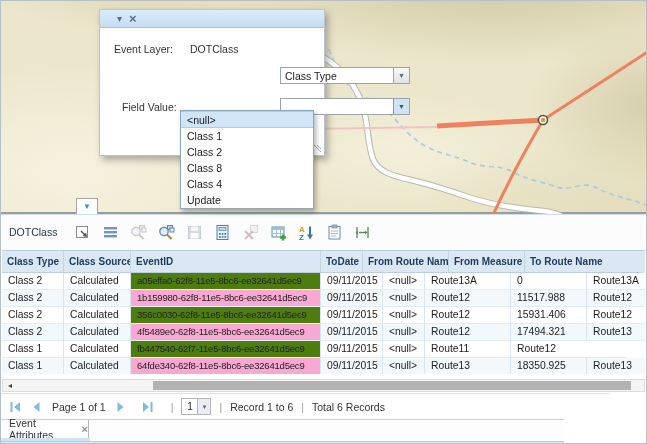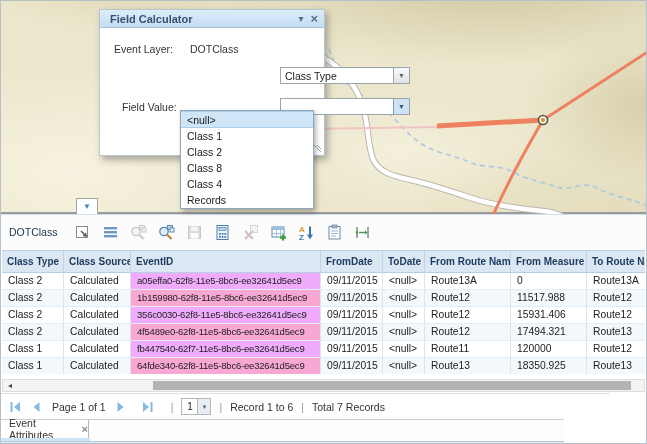--- a/index.html
+++ b/index.html
@@ -56,21 +56,21 @@
   
   .grid{position:absolute;left:1px;top:35px;width:643px;height:124px;overflow:hidden;border-top:1px solid #b9cede;}
   .tr{display:flex;width:701px;}
   .thead .tr{background:#dbe7f2;}
   .th{height:22px;line-height:22px;font-size:10px;font-weight:bold;color:#1d3a5f;
      border-right:1px solid #c3d4e4;border-bottom:1px solid #b9cede;padding-left:5px;
      white-space:nowrap;overflow:hidden;}
   .td{height:17px;line-height:16px;font-size:10.3px;color:#222;border-right:1px solid #dbe5ee;
      border-bottom:1px solid #e3edf5;padding-left:6px;white-space:nowrap;overflow:hidden;}
   .tr.alt .td{background:#f3f8fc;}
-  .td.c2{background:#f0abfc;font-size:9.5px;letter-spacing:-.2px;}
+  .td.c2{background:#4d7c0f;font-size:9.5px;letter-spacing:-.2px;}
   .tr.alt .td.c2{background:#f9a8d4;}
   .c0{width:62px;}.c1{width:67px;}.c2{width:190px;}.c3{width:62px;}
   .c4{width:42px;}.c5{width:86px;}.c6{width:76px;}.c7{width:116px;border-right:none;}
   
   .hscroll{position:absolute;left:1px;top:164px;width:643px;height:13px;background:#f4f4f4;
      border:1px solid #dcdcdc;}
   .hscroll .arr{position:absolute;left:5px;top:1px;font-size:8px;color:#444;}
   .hscroll .thumb{position:absolute;left:150px;top:1px;width:478px;height:9px;background:#b3b3b3;}
   
   .pager{position:absolute;left:0;top:178px;width:609px;height:26px;background:#fff;border-top:1px solid #e0e0e0;
@@ -116,21 +116,20 @@
       <circle cx="542" cy="119" r="4.5" fill="#ffffff" stroke="#55503f" stroke-width="1.6"></circle>
       <circle cx="542" cy="119" r="2.2" fill="#d89a3c"></circle>
     </svg>
     <div class="collapse-tab">
       <span>▼</span>
     </div>
   </div>
 
   <div class="dialog">
     <div class="titlebar">
-      <span class="title">Field Calculator</span>
       <span class="tbtn">▾</span>
       <span class="tbtn x">×</span>
     </div>
     <div class="dlg-row" style="top:33px;">
       <span class="dlg-label">Event Layer:</span>
       <span class="dlg-value">DOTClass</span>
     </div>
     <div class="combo" style="top:57px;">
       <span class="cval">Class Type</span>
       <span class="cbtn">▼</span>
@@ -144,21 +143,21 @@
     </div>
     <div class="grip"></div>
   </div>
 
   <div class="ddlist" id="ddlist">
       <div class="dditem sel">&lt;null&gt;</div>
       <div class="dditem">Class 1</div>
       <div class="dditem">Class 2</div>
       <div class="dditem">Class 8</div>
       <div class="dditem">Class 4</div>
-      <div class="dditem">Records</div>
+      <div class="dditem">Update</div>
     </div>
 
   <div class="panel">
     <div class="toolbar">
       <span class="layer-name">DOTClass</span>
       <span class="tool">
         <svg width="17" height="17">
             <rect x="2.5" y="2.5" width="11" height="11" fill="#fff" stroke="#8a8a8a"></rect>
             <path d="M7,7 L12,12" stroke="#555" stroke-width="1.4"></path>
             <path d="M13,13 L8.6,12 L12,8.6 z" fill="#555"></path>
@@ -247,21 +246,20 @@
           </svg>
       </span>
     </div>
 
     <div class="grid">
       <div class="thead">
         <div class="tr" id="headerRow">
             <div class="th c0">Class Type</div>
             <div class="th c1">Class Source</div>
             <div class="th c2">EventID</div>
-            <div class="th c3">FromDate</div>
             <div class="th c4">ToDate</div>
             <div class="th c5">From Route Name</div>
             <div class="th c6">From Measure</div>
             <div class="th c7">To Route Name</div>
           </div>
       </div>
       <div class="tbody" id="tableBody">
           <div class="tr">
             <div class="td c0">Class 2</div>
             <div class="td c1">Calculated</div>
@@ -302,21 +300,20 @@
             <div class="td c6">17494.321</div>
             <div class="td c7">Route13</div>
           </div>
           <div class="tr">
             <div class="td c0">Class 1</div>
             <div class="td c1">Calculated</div>
             <div class="td c2">fb447540-62f7-11e5-8bc6-ee32641d5ec9</div>
             <div class="td c3">09/11/2015</div>
             <div class="td c4">&lt;null&gt;</div>
             <div class="td c5">Route11</div>
-            <div class="td c6">120000</div>
             <div class="td c7">Route12</div>
           </div>
           <div class="tr alt">
             <div class="td c0">Class 1</div>
             <div class="td c1">Calculated</div>
             <div class="td c2">64fde340-62f8-11e5-8bc6-ee32641d5ec9</div>
             <div class="td c3">09/11/2015</div>
             <div class="td c4">&lt;null&gt;</div>
             <div class="td c5">Route13</div>
             <div class="td c6">18350.925</div>
@@ -355,21 +352,21 @@
           </svg>
       </span>
       <span class="sep">|</span>
       <span class="pagebox">
         <span class="pv">1</span>
         <span class="pb">▼</span>
       </span>
       <span class="sep">|</span>
       <span>Record 1 to 6</span>
       <span class="sep">|</span>
-      <span>Total 7 Records</span>
+      <span>Total 6 Records</span>
     </div>
 
     <div class="tabbar">
       <div class="tab">
         <span class="tlabel">Event Attributes</span>
         <span class="tclose">×</span>
       </div>
       <div class="tab-strip"></div>
       <div class="bottom-strip"></div>
     </div>

